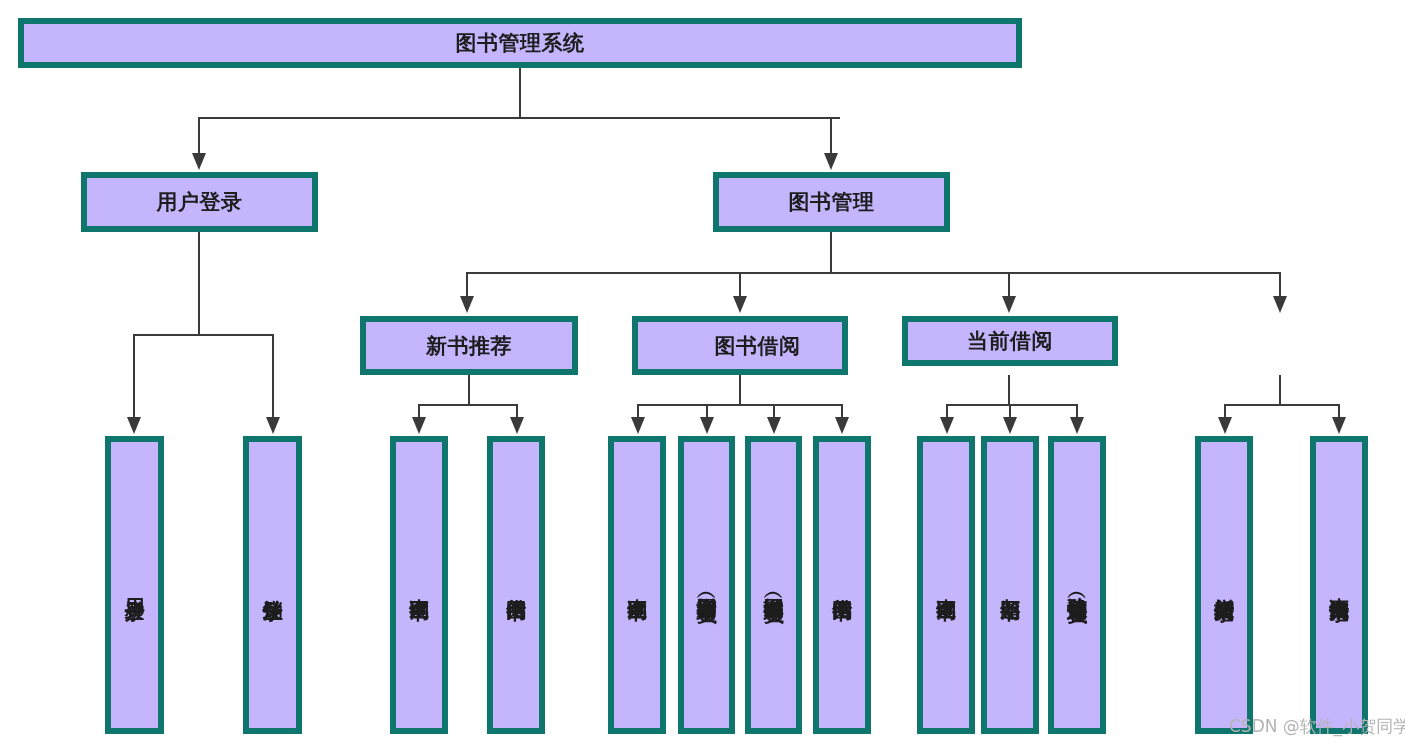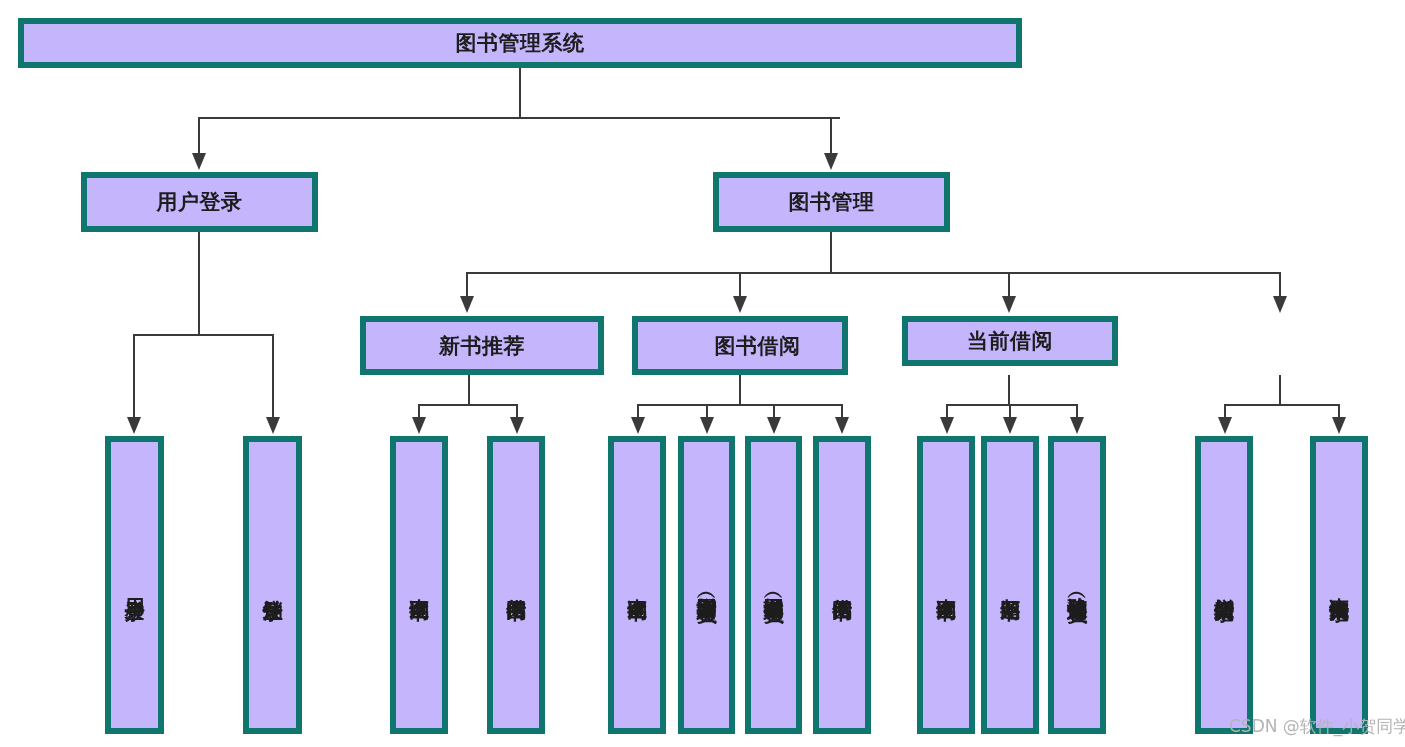--- a/index.html
+++ b/index.html
@@ -105,21 +105,21 @@
   <div class="line hline" style="left:466px; top:272px; width:815px;"></div>
   <div class="line vline" style="left:466px; top:272px; height:25px;"></div>
   <div class="line vline" style="left:739px; top:272px; height:25px;"></div>
   <div class="line vline" style="left:1008px; top:272px; height:25px;"></div>
   <div class="line vline" style="left:1279px; top:272px; height:25px;"></div>
   <div class="arrow" style="left:460px; top:296px;"></div>
   <div class="arrow" style="left:733px; top:296px;"></div>
   <div class="arrow" style="left:1002px; top:296px;"></div>
   <div class="arrow" style="left:1273px; top:296px;"></div>
 
-  <div class="node h" style="left:360px; top:316px; width:244px; height:59px;">
+  <div class="node h" style="left:360px; top:316px; width:218px; height:59px;">
     <span>新书推荐</span>
   </div>
   <div class="node h" style="left:632px; top:316px; width:216px; height:59px;padding-left:35px;">
     <span>图书借阅</span>
   </div>
   <div class="node h" style="left:902px; top:316px; width:216px; height:50px;">
     <span>当前借阅</span>
   </div>
 
   <div class="line vline" style="left:468px; top:375px; width:2px; height:30px;"></div>

